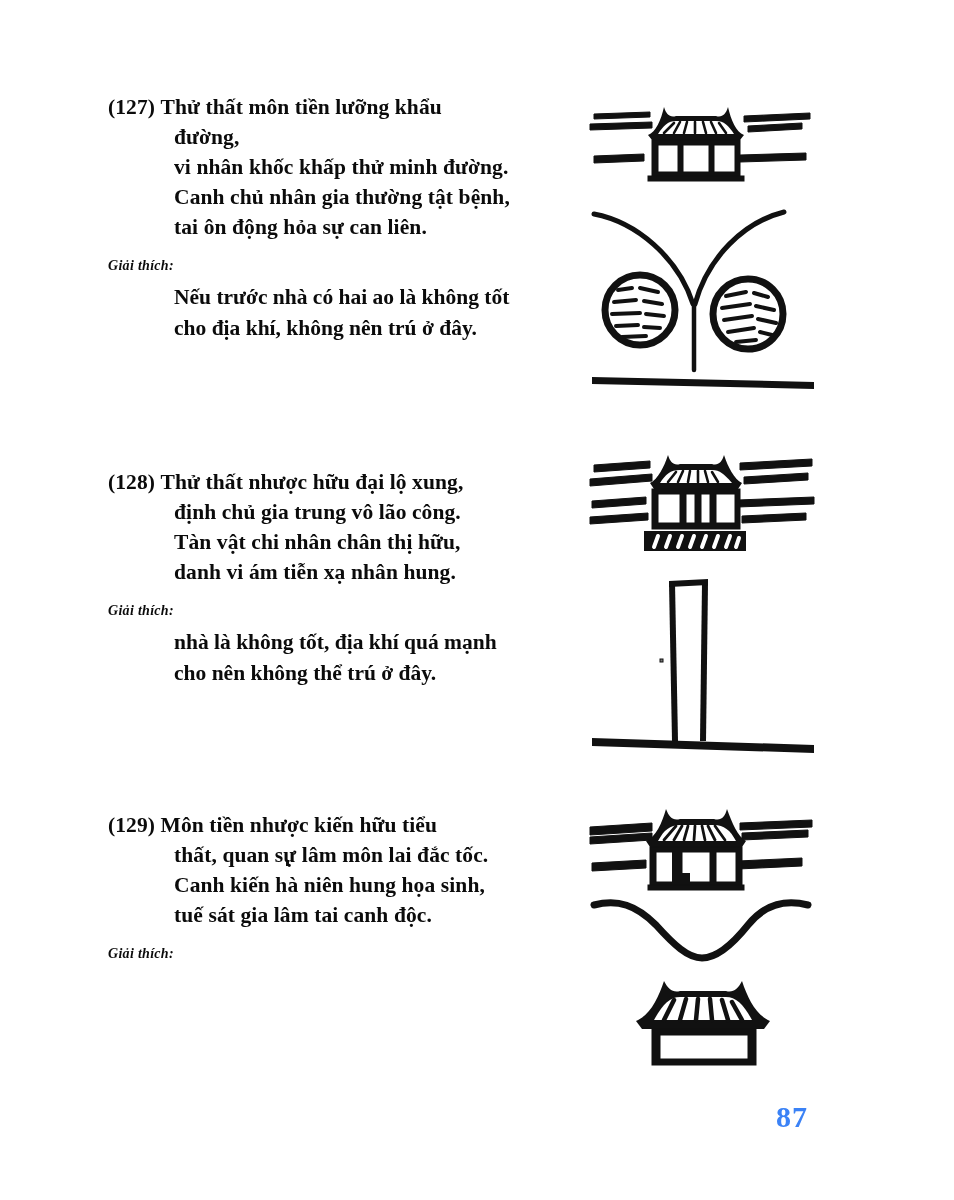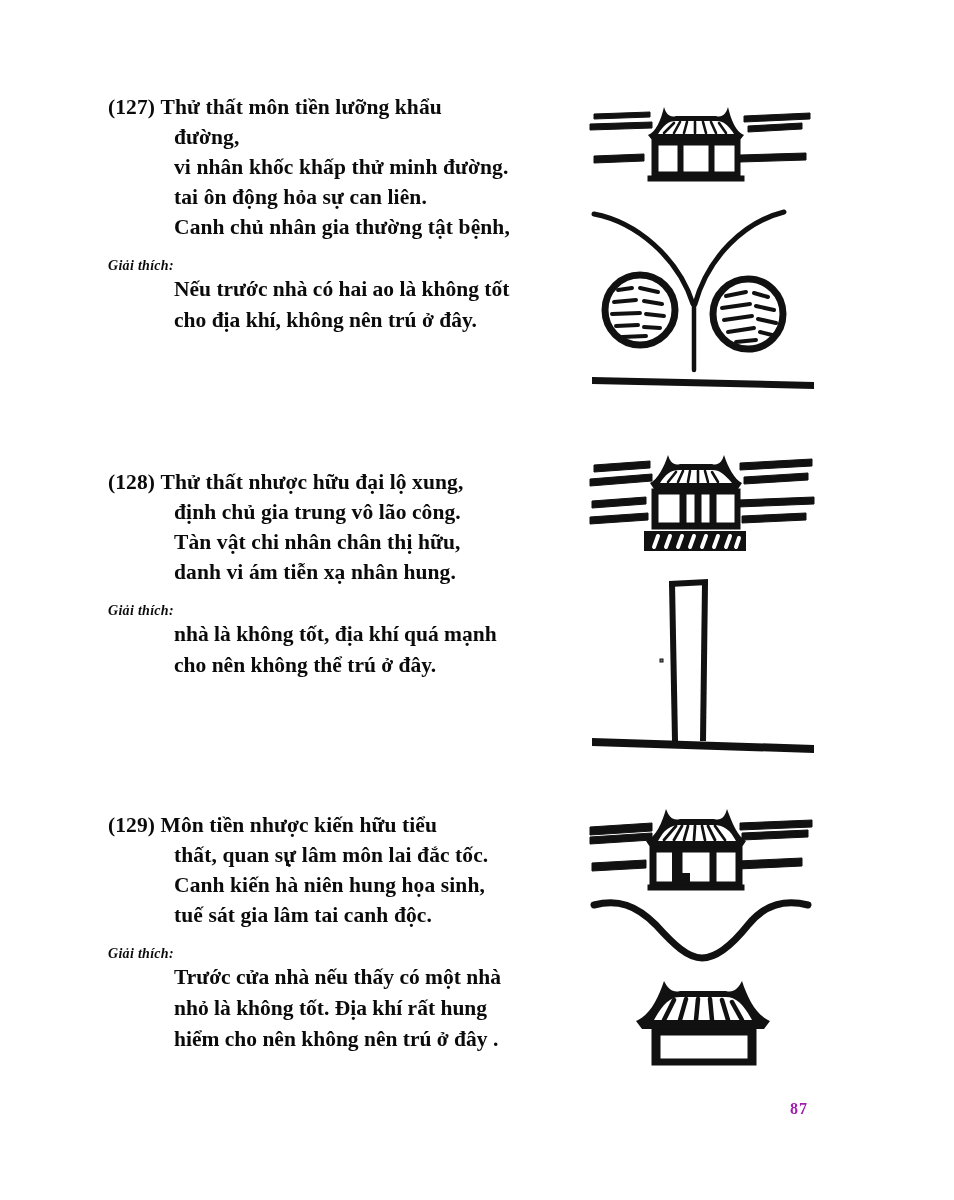--- a/index.html
+++ b/index.html
@@ -61,20 +61,21 @@
     font-family: "Liberation Serif", "DejaVu Serif", serif;
     margin-top: 16px;
     letter-spacing: 0.3px;
   }
 
   .gloss-body {
     font-size: 21.5px;
     font-weight: bold;
     line-height: 31px;
     padding-left: 66px;
+    margin-top: 8px;
     white-space: nowrap;
   }
   .gloss-body span { display: block; }
 
   
   #block-127 { position: absolute; left: 0; top: 0; width: 480px; }
   #block-128 { position: absolute; left: 0; top: 375px; width: 480px; }
   #block-129 { position: absolute; left: 0; top: 718px; width: 480px; }
 
   .speck {
@@ -102,41 +103,41 @@
   #fig-3 { left: 0;  top: 795px; width: 230px; height: 170px; }
   #fig-4 { left: 40px; top: 965px; width: 150px; height: 110px; }
 
   .fig svg { display: block; overflow: visible; }
 
   
   .page-number {
     position: absolute;
     right: 146px;
     top: 1100px;
-    font-size: 16px;
+    font-size: 30px;
     font-weight: bold;
     letter-spacing: 1px;
     font-family: "Liberation Serif", "DejaVu Serif", serif;
-    color: #a21caf;
+    color: #3b82f6;
   }
 </style>
 </head>
 <body>
 
 <div class="page">
 
   <div class="text-col">
 
     <div class="verse-block" id="block-127">
       <div class="verse">
         <span class="verse-line"><span class="vnum">(127)</span>&nbsp;<span>Thử thất môn tiền lưỡng khẩu</span></span>
         <span class="verse-line indent">đường,</span>
         <span class="verse-line indent">vi nhân khốc khấp thử minh đường.</span>
+        <span class="verse-line indent">Canh chủ nhân gia thường tật bệnh,</span>
         <span class="verse-line indent">tai ôn động hỏa sự can liên.</span>
-        <span class="verse-line indent">Canh chủ nhân gia thường tật bệnh,</span>
       </div>
       <div class="gloss-label">Giải thích:</div>
       <div class="gloss-body">
         <span>Nếu trước nhà có hai ao là không tốt</span>
         <span>cho địa khí, không nên trú ở đây.</span>
       </div>
     </div>
 
     <div class="verse-block" id="block-128">
       <div class="verse">
@@ -155,25 +156,20 @@
     <div class="speck"></div>
 
     <div class="verse-block" id="block-129">
       <div class="verse">
         <span class="verse-line"><span class="vnum">(129)</span>&nbsp;<span>Môn tiền nhược kiến hữu tiểu</span></span>
         <span class="verse-line indent">thất, quan sự lâm môn lai đắc tốc.</span>
         <span class="verse-line indent">Canh kiến hà niên hung họa sinh,</span>
         <span class="verse-line indent">tuế sát gia lâm tai canh độc.</span>
       </div>
       <div class="gloss-label">Giải thích:</div>
-      <div class="gloss-body">
-        <span>Trước cửa nhà nếu thấy có một nhà</span>
-        <span>nhỏ là không tốt. Địa khí rất hung</span>
-        <span>hiểm cho nên không nên trú ở đây .</span>
-      </div>
     </div>
   </div>
 
   <div class="fig-col">
 
     <div class="fig" id="fig-1">
       <svg width="230" height="300" viewBox="0 0 230 300" xmlns="http://www.w3.org/2000/svg">
         <g fill="#111" stroke="#111">
 
           <path d="M6,22 L62,20 L62,25 L6,27 Z"></path>

